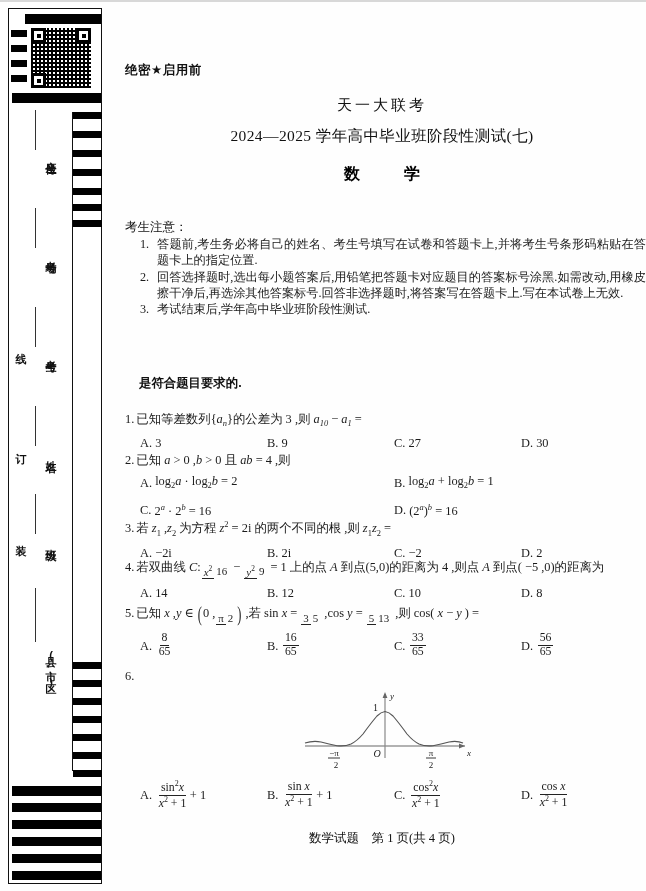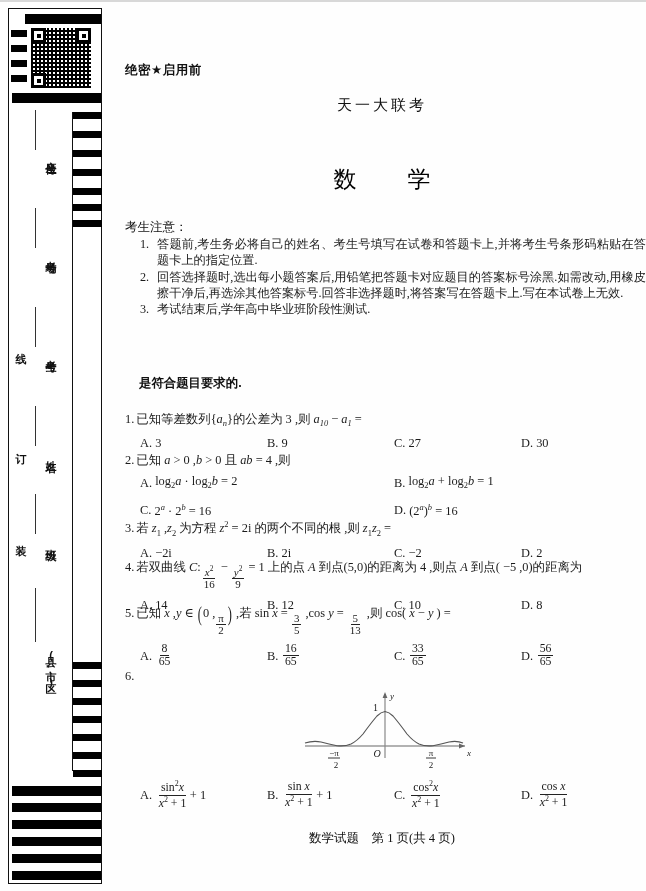--- a/index.html
+++ b/index.html
@@ -155,22 +155,22 @@
     text-align: center;
     font-size: 15.5px;
     letter-spacing: 0.4px;
     color: #111;
   }
   .subject {
     position: absolute;
     left: 0; top: 164px; width: 528px;
     text-align: center;
     font-family: "Liberation Sans", "DejaVu Sans", sans-serif;
-    font-weight: 400;
-    font-size: 23px;
+    font-weight: 700;
+    font-size: 16px;
     letter-spacing: 14px;
     text-indent: 14px;
     color: #000;
   }
 
   .notice-head {
     position: absolute;
     left: 7px; top: 219px;
     font-family: "Liberation Sans", "DejaVu Sans", sans-serif;
     font-weight: 400;
@@ -253,21 +253,21 @@
     align-items: center;
     vertical-align: -0.48em;
     margin: 0 1.5px;
     line-height: 1.08;
     font-size: 0.95em;
   }
   .frac .num { border-bottom: 1px solid #222; padding: 0 2px; }
   .frac .den { padding: 0 2px; }
   .frac-s {
     display: inline-flex;
-    flex-direction: column;
+    flex-direction: row;
     align-items: center;
     vertical-align: -0.42em;
     margin: 0 1px;
     line-height: 1.06;
     font-size: 0.88em;
   }
   .frac-s .num { border-bottom: 1px solid #222; padding: 0 2px; }
   .frac-s .den { padding: 0 2px; }
   .paren-tall {
     display: inline-block;
@@ -367,20 +367,21 @@
     <div class="bar" style="left:12px; top:820px; width:89px; height:9px;"></div>
     <div class="bar" style="left:12px; top:837px; width:89px; height:9px;"></div>
     <div class="bar" style="left:12px; top:854px; width:89px; height:9px;"></div>
     <div class="bar" style="left:12px; top:871px; width:89px; height:9px;"></div>
   </div>
 
   <div class="content">
 
     <div class="topsecret">绝密★启用前</div>
     <div class="org-title">天一大联考</div>
+    <div class="exam-title">2024—2025 学年高中毕业班阶段性测试(七)</div>
     <div class="subject">数　学</div>
 
     <div class="notice-head">考生注意：</div>
     <div class="notice-list">
       <div class="notice-item">
         <span class="notice-num">1.</span>
         <span class="notice-text">答题前,考生务必将自己的姓名、考生号填写在试卷和答题卡上,并将考生号条形码粘贴在答题卡上的指定位置.</span>
       </div>
       <div class="notice-item">
         <span class="notice-num">2.</span>

